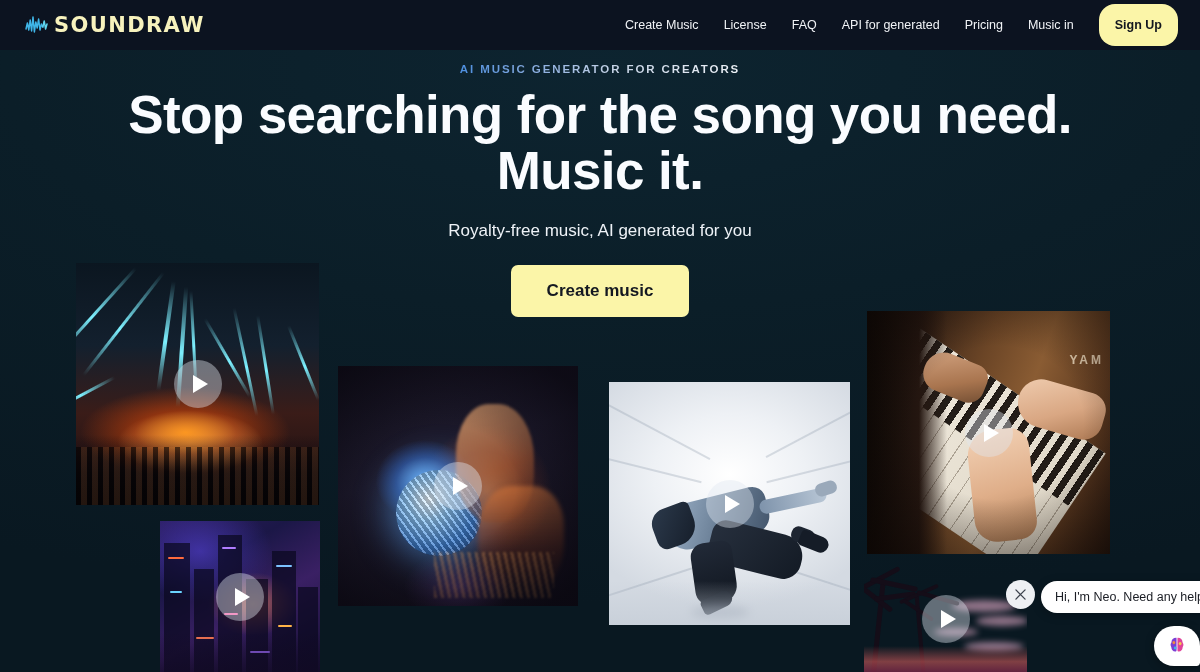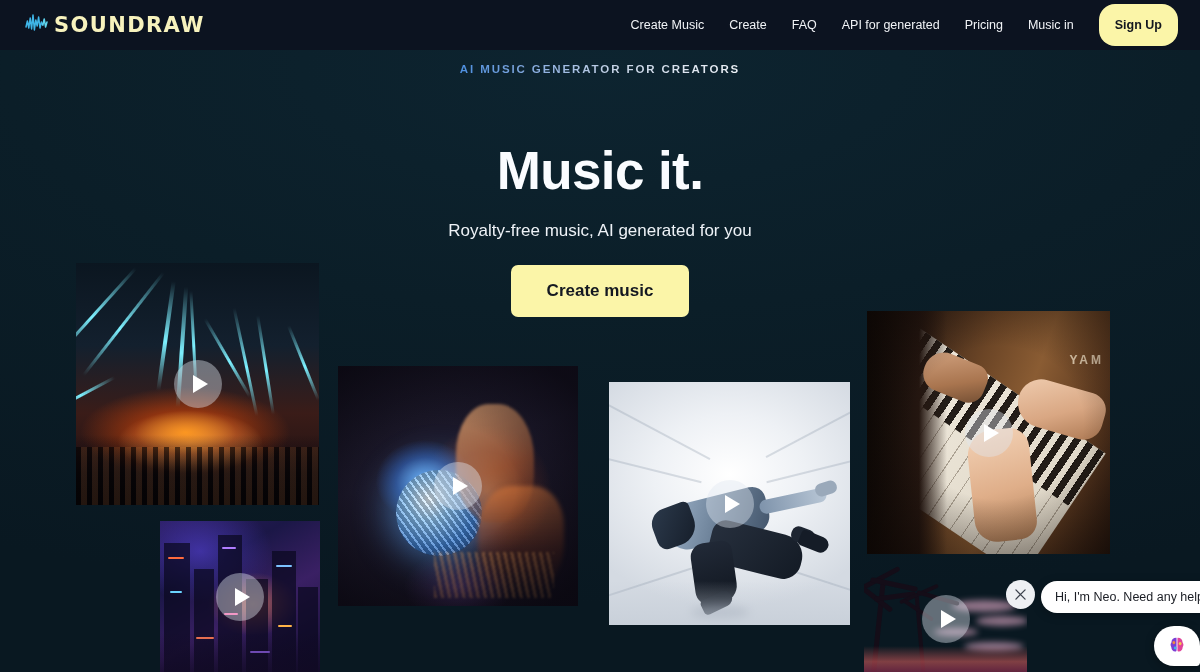--- a/index.html
+++ b/index.html
@@ -21,21 +21,21 @@
   }
 
   
   .header{
     position:absolute; top:0; left:0; width:1200px; height:50px;
     background:#0c1320;
     display:flex; align-items:center;
     padding:0 22px 0 24px;
     z-index:40;
   }
-  .logo{ display:flex; align-items:flex-start; gap:2px; cursor:pointer; }
+  .logo{ display:flex; align-items:flex-end; gap:2px; cursor:pointer; }
   .logo-mark{ width:28px; height:22px; display:block; }
   .logo-text{
     font-size:21px; font-weight:700; letter-spacing:1.4px;
     color:#f7f2bd;
     font-family:"DejaVu Sans", sans-serif;
   }
   .nav{ margin-left:auto; display:flex; align-items:center; gap:25px; }
   .nav a{
     font-size:12.5px; color:#f1f3f6; text-decoration:none;
     white-space:nowrap;
@@ -186,33 +186,33 @@
   <div class="logo">
     <svg class="logo-mark" viewBox="0 0 28 22">
       <path d="M2 14 L3.4 8 L4.8 15 L6.2 5 L7.6 16 L9 2 L10.4 17 L11.8 7 L13.2 13 L14.6 4 L16 15 L17.4 9 L18.8 12" fill="none" stroke="#3fb6e8" stroke-width="1.5" stroke-linecap="round" stroke-linejoin="round"></path>
       <path d="M18.8 12 L20.2 6 L21.6 14 L23 9" fill="none" stroke="#5fd6f0" stroke-width="1.5" stroke-linecap="round" stroke-linejoin="round"></path>
     </svg>
     <span class="logo-text">SOUNDRAW</span>
   </div>
 
   <nav class="nav">
     <a href="#">Create Music</a>
-    <a href="#">Create</a>
+    <a href="#">License</a>
     <a href="#">FAQ</a>
     <a href="#">API for generated</a>
     <a href="#">Pricing</a>
     <a href="#">Music in</a>
     <button class="signup">Sign Up</button>
   </nav>
 </div>
 
 <div class="hero">
   <div class="eyebrow">AI MUSIC GENERATOR FOR CREATORS</div>
   <h1 class="headline">
-    <br>
+    <span>Stop searching for the song you need.</span><br>
     <span>Music it.</span>
   </h1>
   <div class="subtitle">Royalty-free music, AI generated for you</div>
   <div class="cta-wrap">
     <button class="cta">Create music</button>
   </div>
 </div>
 
 <div class="tile" id="tile-concert">
   <div class="art">

